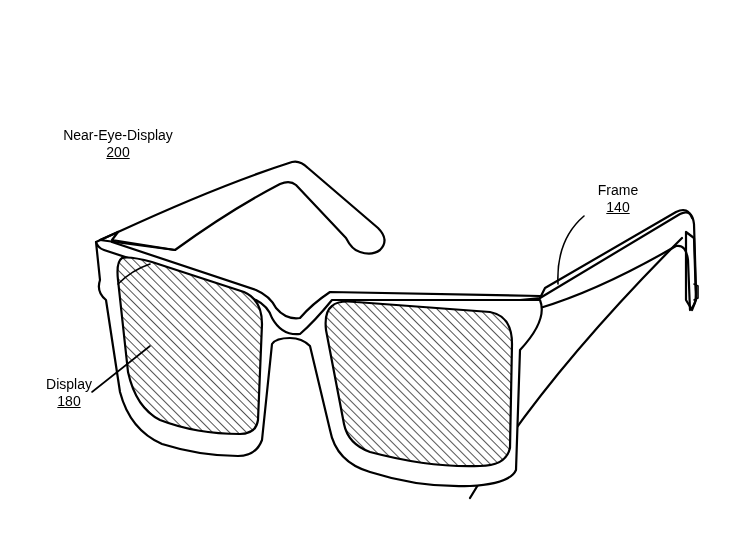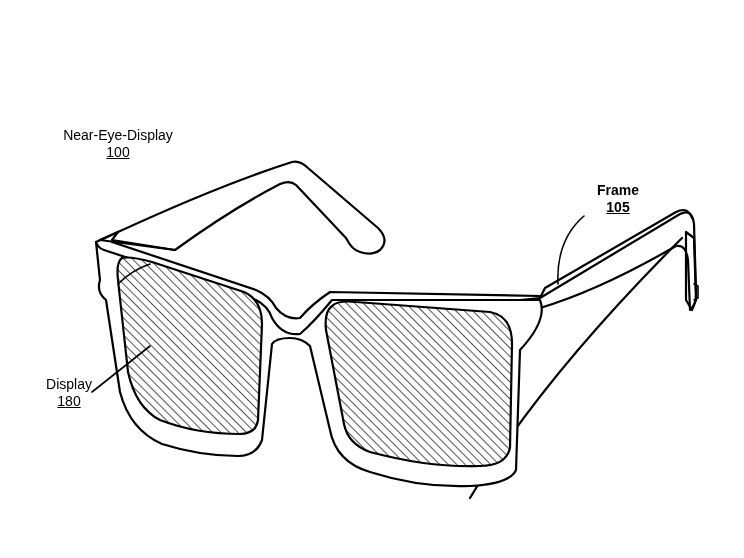--- a/index.html
+++ b/index.html
@@ -2,21 +2,21 @@
 <html><head>
 <meta charset="utf-8">
 <style>
   html, body { margin: 0; padding: 0; background: #ffffff; }
   body { width: 744px; height: 558px; position: relative; overflow: hidden;
          font-family: "Liberation Sans", sans-serif; color: #000; }
   #figure { position: absolute; left: 0; top: 0; width: 744px; height: 558px; }
   .label { position: absolute; font-size: 14px; line-height: 17px; text-align: center; white-space: nowrap; }
   .ref { text-decoration: underline; }
   #lbl-ned { left: 52px; top: 83px; width: 132px; margin-top: 44px; }
-  #lbl-frame { left: 588px; top: 182px; width: 60px; font-weight: bold; }
+  #lbl-frame { left: 588px; top: 182px; width: 60px; }
   #lbl-display { left: 37px; top: 376px; width: 64px; }
   .stroke { fill: none; stroke: #000; stroke-width: 2.2; stroke-linejoin: round; stroke-linecap: round; }
   .thin { fill: none; stroke: #000; stroke-width: 1.6; stroke-linecap: round; }
   .lens { fill: url(#hatch); stroke: #000; stroke-width: 2.2; stroke-linejoin: round; }
   .white { fill: #fff; }
 </style>
 </head>
 <body>
 
 <svg id="figure" viewBox="0 0 744 558" xmlns="http://www.w3.org/2000/svg">
@@ -61,24 +61,24 @@
   <path class="thin" d="M118,284 Q132,270 150,264"></path>
 
   <path class="lens" d="M332,306 Q338,300 356,302 L490,312 Q512,316 512,344 L510,448 Q506,466 480,466 Q430,468 370,452 Q348,444 344,424 L326,330 Q324,312 332,306 Z"></path>
 
   <path class="thin" d="M92,392 L150,346"></path>
   <path class="thin" d="M558,284 Q556,240 584,216"></path>
 </svg>
 
 <div class="label" id="lbl-ned">
   <div>Near-Eye-Display</div>
-  <div class="ref">100</div>
+  <div class="ref">200</div>
 </div>
 
 <div class="label" id="lbl-frame">
   <div>Frame</div>
-  <div class="ref">105</div>
+  <div class="ref">140</div>
 </div>
 
 <div class="label" id="lbl-display">
   <div>Display</div>
   <div class="ref">180</div>
 </div>
 
 </body></html>

